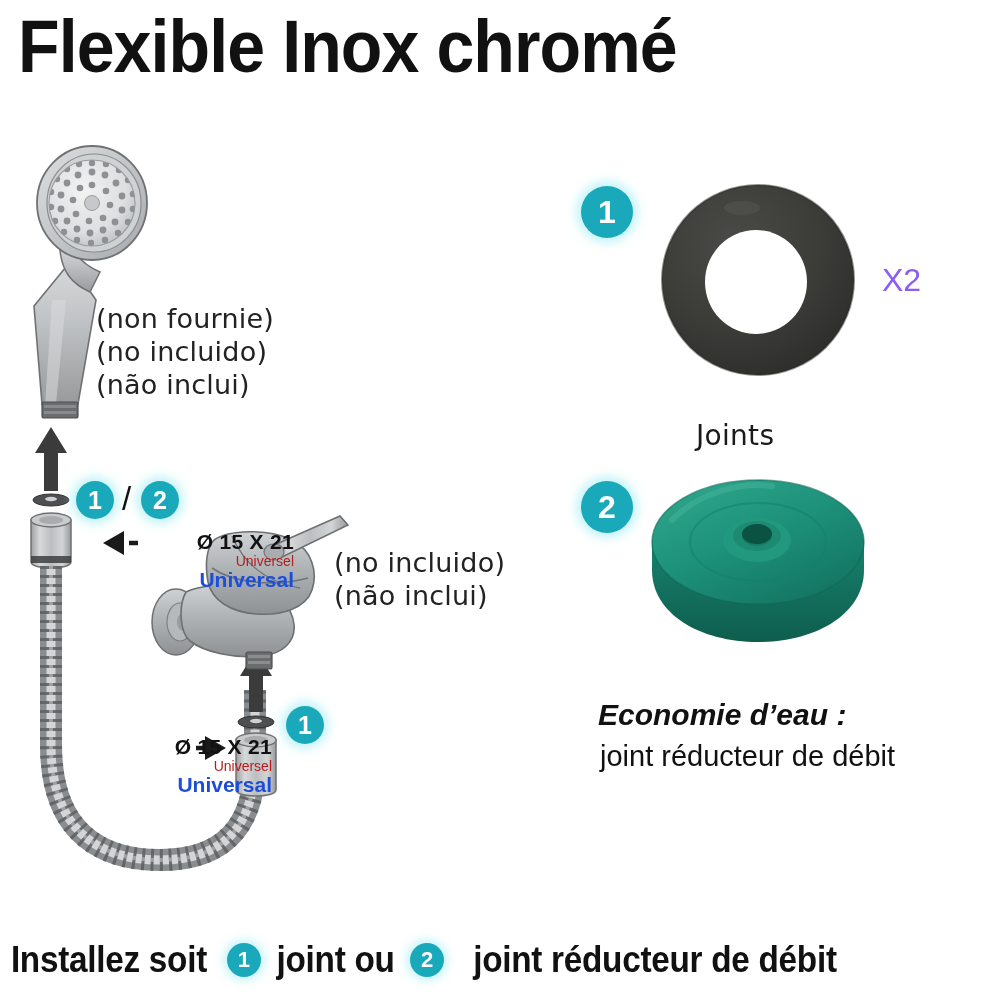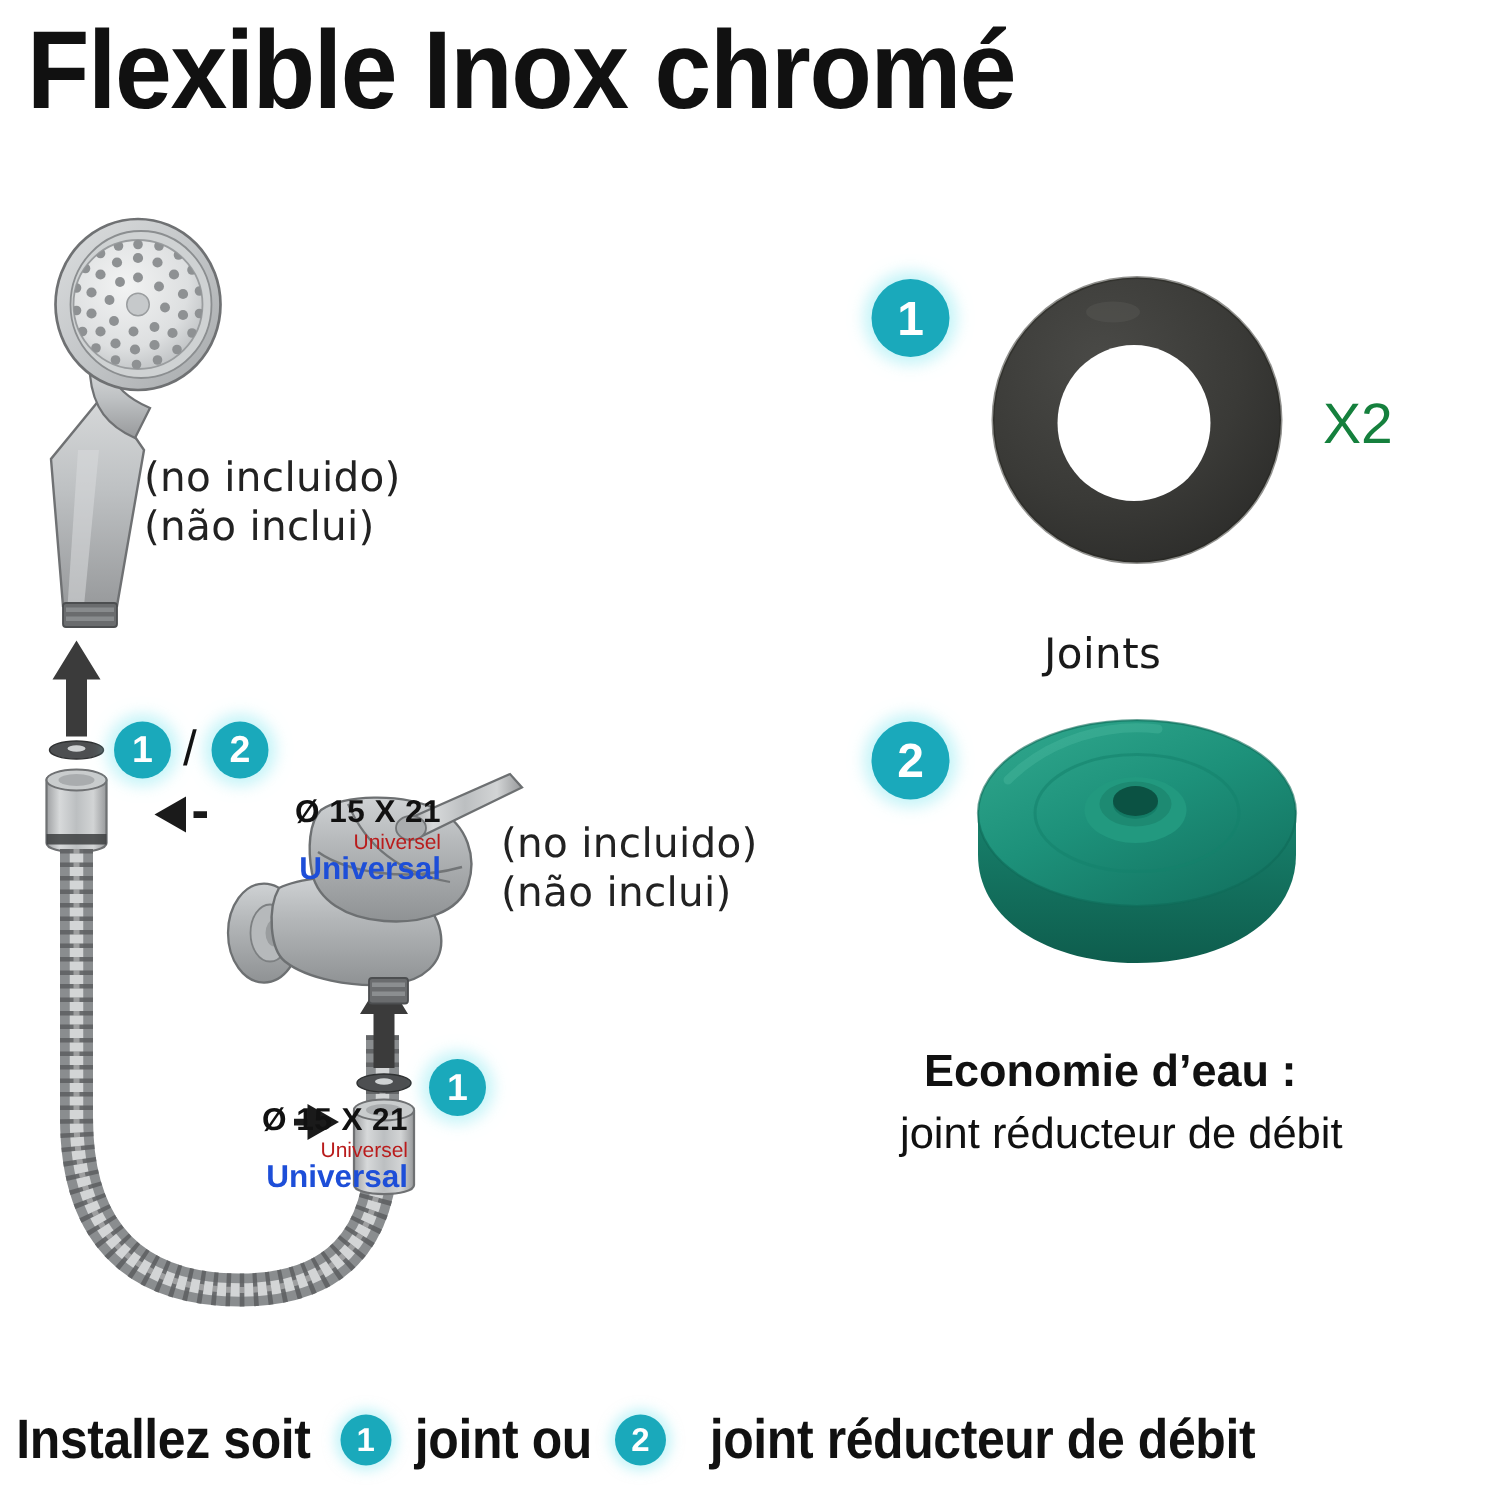--- a/index.html
+++ b/index.html
@@ -30,21 +30,21 @@
   .dimlabel{position:absolute;text-align:right;}
   .dimlabel .l1{font-size:21px;font-weight:bold;letter-spacing:.3px;color:#111;white-space:nowrap;}
   .dimlabel .l2{font-size:14px;font-weight:normal;color:#b91c1c;margin-top:-1px;}
   .dimlabel .l3{font-size:21px;font-weight:bold;color:#1d4ed8;margin-top:-1px;}
 
   .joints-cap{
     position:absolute;font-size:28px;color:#1a1a1a;
     font-family:"DejaVu Sans", sans-serif;letter-spacing:.3px;
   }
   .x2{
-    position:absolute;font-size:38px;color:#15803d;
+    position:absolute;font-size:32px;color:#8b5cf6;
     font-family:"Liberation Sans", sans-serif;letter-spacing:0;
   }
   .eco-1{position:absolute;font-size:30px;font-weight:bold;color:#111;
          font-family:"Liberation Sans", sans-serif;white-space:nowrap;}
   .eco-2{position:absolute;font-size:29px;color:#111;
          font-family:"Liberation Sans", sans-serif;white-space:nowrap;}
 
   
   .badge{
     position:absolute;border-radius:50%;
@@ -296,20 +296,21 @@
 
       <ellipse cx="757" cy="536" rx="15" ry="10" fill="url(#redHole)"></ellipse>
       <ellipse cx="757" cy="534" rx="15" ry="10" fill="#0b5243"></ellipse>
 
       <path d="M672 520 C700 492 740 482 772 486" fill="none" stroke="#4fbda4" stroke-width="6" opacity=".35" stroke-linecap="round"></path>
     </g>
   </svg>
   </div>
 
   <div class="txt notprov" style="left:96px;top:302px;">
+    <div>(non fournie)</div>
     <div>(no incluido)</div>
     <div>(não inclui)</div>
   </div>
 
   <div class="badge" style="left:76px;top:481px;width:38px;height:38px;font-size:25px;">1</div>
   <div class="txt" style="left:122px;top:480px;font-size:33px;font-weight:300;color:#111;transform:rotate(0deg);">/</div>
   <div class="badge" style="left:141px;top:481px;width:38px;height:38px;font-size:25px;">2</div>
 
   <div class="dimlabel" style="left:114px;top:530px;width:180px;">
     <div class="l1">Ø 15 X 21</div>
@@ -331,21 +332,21 @@
   </div>
 
   <div class="badge" style="left:581px;top:186px;width:52px;height:52px;font-size:32px;">1</div>
 
   <div class="x2" style="left:882px;top:262px;">X2</div>
 
   <div class="joints-cap" style="left:696px;top:419px;">Joints</div>
 
   <div class="badge" style="left:581px;top:481px;width:52px;height:52px;font-size:32px;">2</div>
 
-  <div class="eco-1" style="left:616px;top:698px;">Economie d’eau :</div>
+  <div class="eco-1" style="left:598px;top:698px;font-style:italic;">Economie d’eau :</div>
   <div class="eco-2" style="left:600px;top:740px;">joint réducteur de débit</div>
 
   <div class="footer">
     <span class="ftxt">Installez soit</span>
     <span class="fbadge">1</span>
     <span class="ftxt">joint ou</span>
     <span class="fbadge">2</span>
     <span class="ftxt">joint réducteur de débit</span>
   </div>
 

